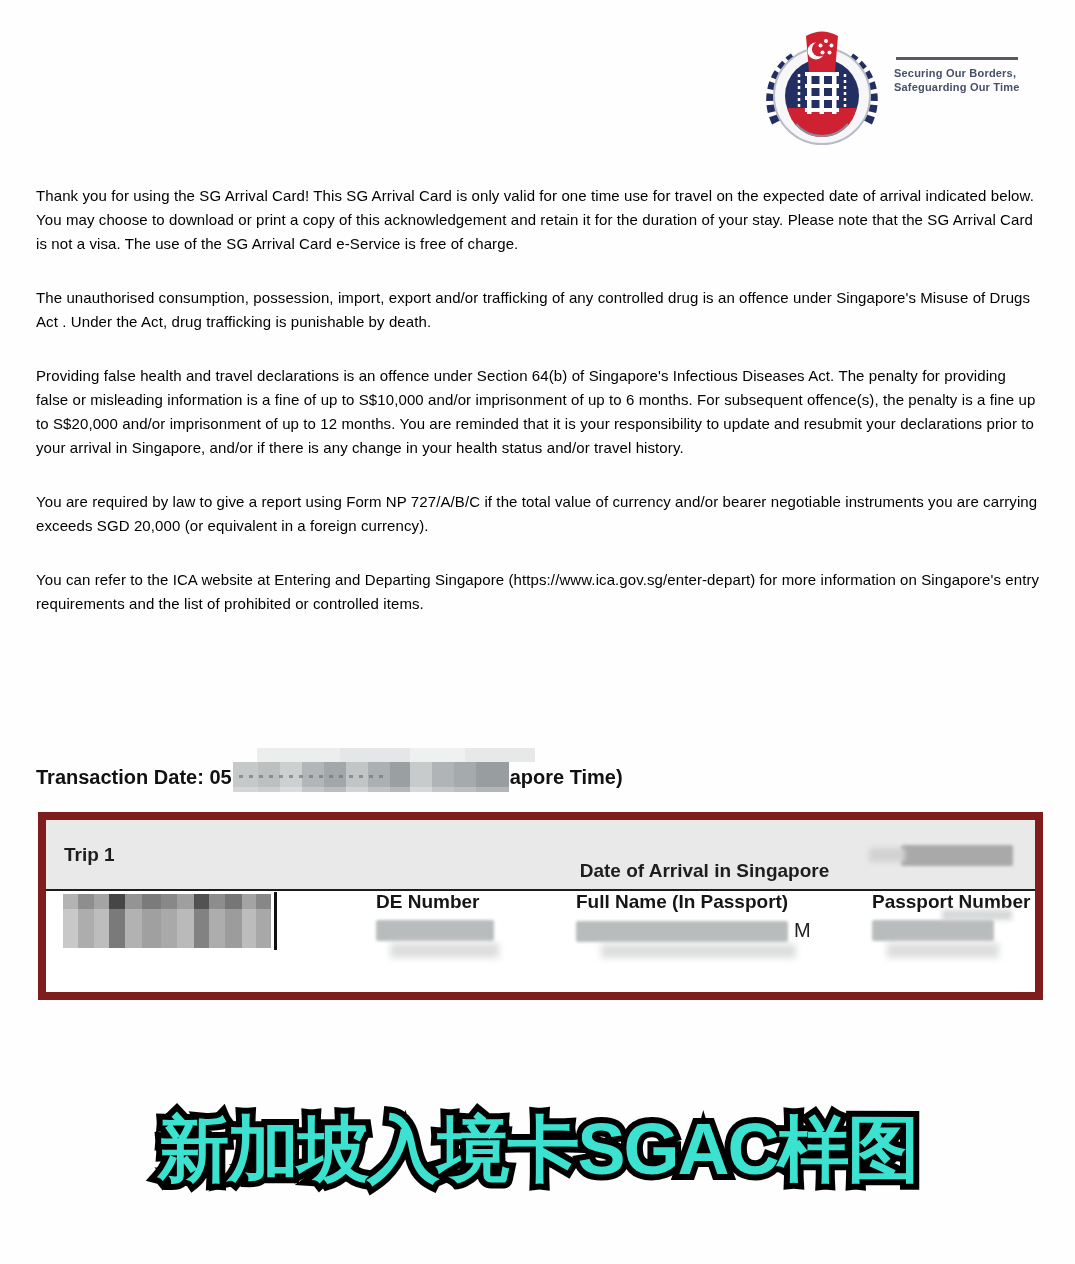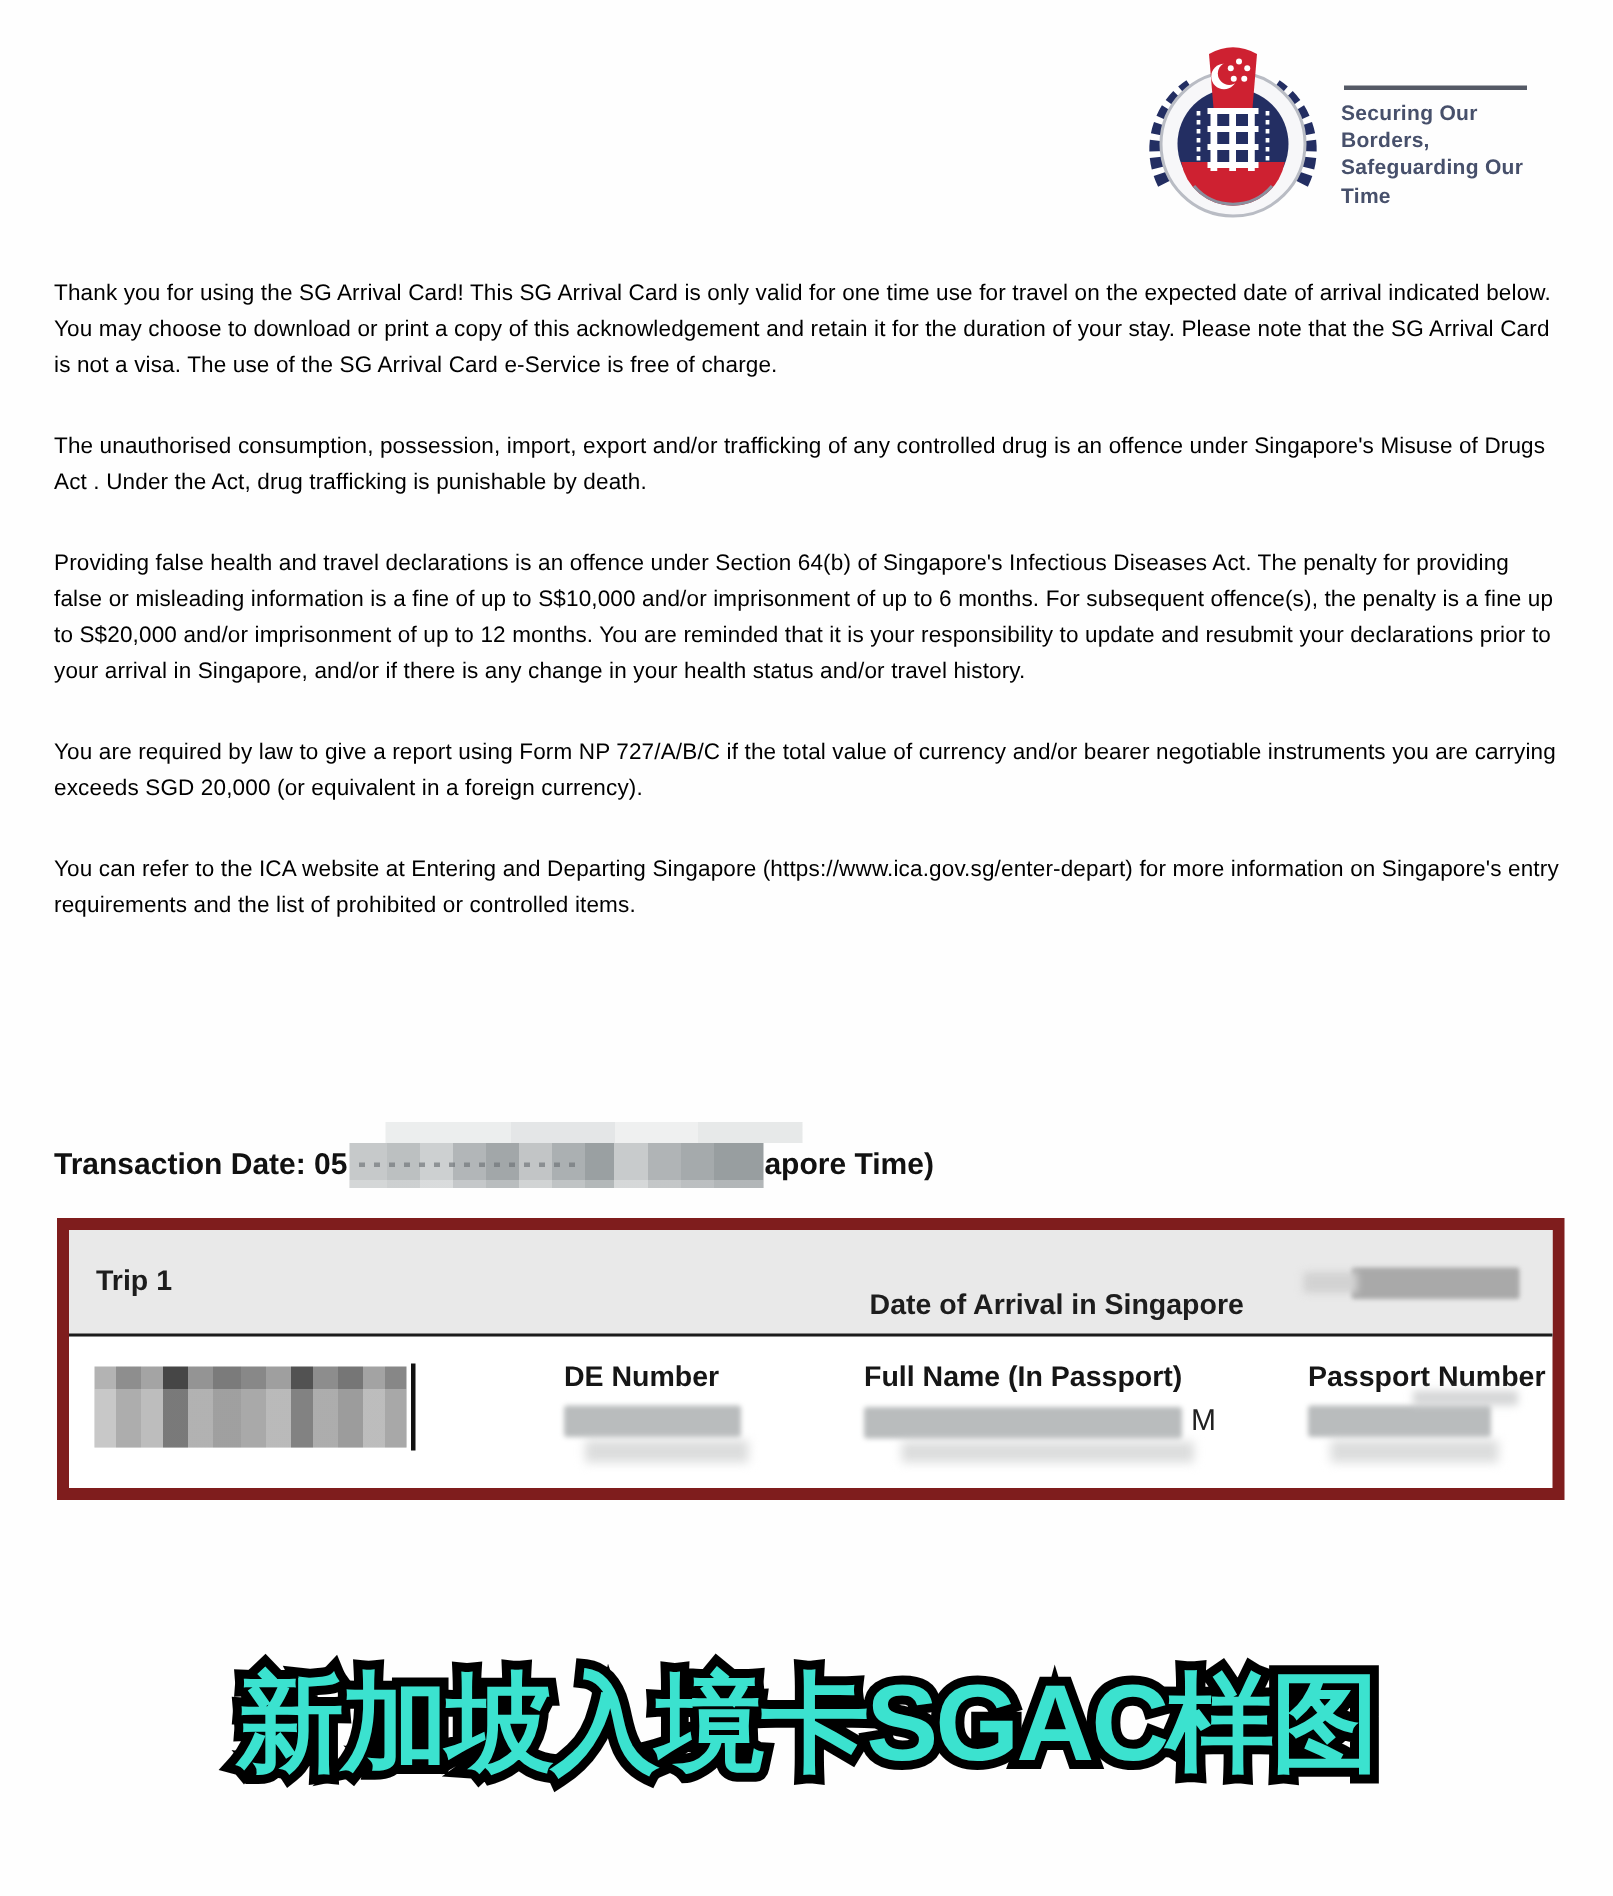--- a/index.html
+++ b/index.html
@@ -11,21 +11,21 @@
 
   
   .logo { position:absolute; top:28px; left:760px; display:flex; align-items:flex-start; }
   .logo-right { margin-left:10px; padding-top:20px; width:150px; }
   .logo-acronym {
     font-size:54px; font-weight:800; letter-spacing:2px; line-height:1;
     color:var(--color-navy,#232e62);
   }
   .logo-rule { width:122px; height:3px; background:#555a66; margin:9px 0 6px 2px; }
   .logo-tagline {
-    font-size:14px; font-weight:700; line-height:1.3; color:#47506b; letter-spacing:.2px;
+    font-size:11px; font-weight:700; line-height:1.3; color:#47506b; letter-spacing:.2px;
   }
 
   
   .content { position:absolute; top:184px; left:36px; width:1004px; }
   .content p {
     font-size:15px; line-height:24px; margin-bottom:30px; color:#000000;
     letter-spacing:.1px;
   }
 
   
@@ -62,21 +62,21 @@
   .trip-label { font-size:19px; font-weight:700; margin-left:18px; width:310px; }
   .arrival-header { font-size:19px; font-weight:700; flex:1; text-align:center;margin-top:32px; }
   .head-redaction {
     position:absolute; right:22px; top:25px; width:112px; height:21px;
     background:#a9a9a9; filter:blur(1.5px); border-radius:2px;
   }
   .head-redaction::before {
     content:""; position:absolute; left:-32px; top:3px; width:36px; height:14px;
     background:#d2d2d2; filter:blur(2px);
   }
-  .trip-body { display:flex; padding-top:17px; height:113px; }
+  .trip-body { display:flex; height:113px; }
   .col1 { width:330px; padding-left:17px; }
   .traveller-redaction {
     width:208px; height:54px; margin-top:3px; position:relative;
     background:
       linear-gradient(0deg, rgba(255,255,255,.28) 72% , rgba(0,0,0,0) 72%),
       linear-gradient(90deg,#b3b3b3 0 7%,#8e8e8e 0 15%,#a4a4a4 0 22%,#464646 0 30%,
         #949494 0 38%,#7b7b7b 0 47%,#888 0 55%,#9f9f9f 0 63%,#525252 0 70%,
         #8d8d8d 0 78%,#767676 0 86%,#a3a3a3 0 93%,#878787 0 100%);
   }
   .traveller-redaction::after {

